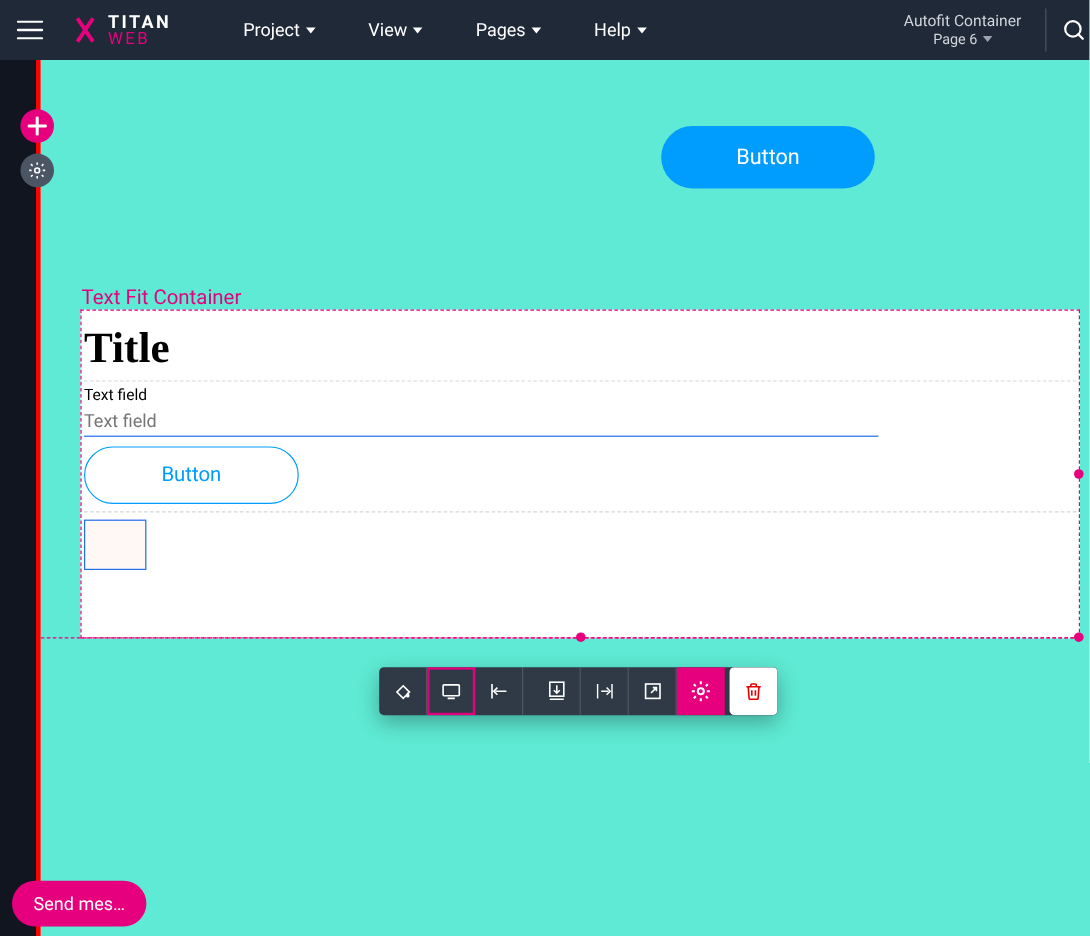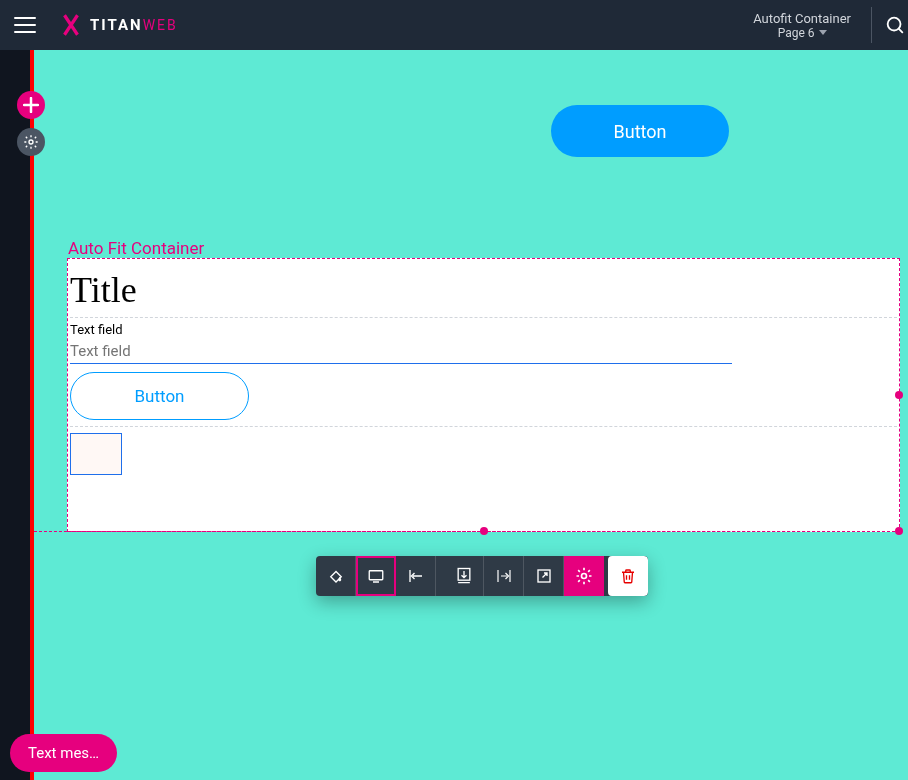--- a/index.html
+++ b/index.html
@@ -1,21 +1,21 @@
 <!DOCTYPE html>
 <html><head>
   <meta charset="utf-8">
   <style>
     *{margin:0;padding:0;box-sizing:border-box;font-family:-apple-system,BlinkMacSystemFont,"Segoe UI",Roboto,sans-serif}
     body{background:#fff;width:908px;height:780px;overflow:hidden;position:relative}
     .topbar{height:50px;background:#1f2937;display:flex;align-items:center;color:#fff;position:relative;z-index:10}
     .hamburger{width:50px;display:flex;align-items:center;justify-content:center;cursor:pointer}
     .brand{display:flex;align-items:center;gap:6px;padding:0 8px}
     .brand-logo{width:26px;height:26px}
-    .brand-txt{display:flex;flex-direction:row;line-height:1}
+    .brand-txt{display:flex;flex-direction:column;line-height:1}
     .brand-titan{font-size:15px;font-weight:700;letter-spacing:2px}
     .brand-web{font-size:14px;color:#e6007e;letter-spacing:2px}
     .menu{display:flex;gap:0;margin-left:30px}
     .menu-item{padding:0 22px;font-size:15px;display:flex;align-items:center;gap:5px;cursor:pointer;height:50px}
     .chev{display:inline-block;width:0;height:0;border-left:4px solid transparent;border-right:4px solid transparent;border-top:5px solid #fff}
     .breadcrumb{margin-left:auto;text-align:center;padding-right:10px;font-size:13px}
     .bc-top{color:#d1d5db}
     .bc-bot{font-size:12px;color:#d1d5db;display:flex;align-items:center;gap:4px;justify-content:center}
     .vdiv{width:1px;height:36px;background:#4b5563;margin:0 10px}
     .search-slot{width:26px;display:flex;align-items:center;justify-content:center;cursor:pointer}
@@ -23,21 +23,21 @@
     .red-line{position:absolute;left:30px;top:50px;bottom:0;width:4px;background:#ff0000}
     .float-btn{position:absolute;left:17px;width:28px;height:28px;border-radius:50%;display:flex;align-items:center;justify-content:center;cursor:pointer;z-index:5}
     .float-add{top:91px;background:#e6007e;color:#fff}
     .float-gear{top:128px;background:#4b5563;color:#fff}
     .canvas{position:absolute;left:34px;right:0;top:50px;bottom:0;background:#5eead4}
     .top-btn{position:absolute;top:55px;left:517px;width:178px;height:52px;background:#009dff;border-radius:26px;color:#fff;display:flex;align-items:center;justify-content:center;font-size:18px;cursor:pointer}
     .container-label{position:absolute;left:34px;top:188px;color:#e6007e;font-size:17px}
     .autofit-wrap{position:absolute;left:33px;top:208px;right:8px;height:274px;border:1px dashed #e6007e;background:#fff}
     .af-inner{padding:10px 2px 2px 2px}
     .dashed-row{border-bottom:1px dashed #d1d5db}
-    .af-title{font-size:36px;font-weight:400;font-family:Georgia,serif;padding:0 0 6px 0}
+    .af-title{font-size:36px;font-weight:700;font-family:Georgia,serif;padding:0 0 6px 0}
     .af-label{font-size:13px;padding:4px 0 2px 0}
     .af-input{width:80%;border:none;border-bottom:1px solid #1f6feb;font-size:15px;padding:3px 0;color:#9ca3af;background:transparent;outline:none}
     .af-btn{margin-top:8px;width:179px;height:48px;border:1px solid #009dff;border-radius:24px;color:#009dff;display:flex;align-items:center;justify-content:center;font-size:17px;cursor:pointer;background:#fff}
     .af-square{margin-top:6px;width:52px;height:42px;border:1px solid #1f6feb;background:#fff8f5}
     .handle-e{position:absolute;right:-4px;top:50%;width:8px;height:8px;background:#e6007e;border-radius:50%;transform:translateY(-50%)}
     .handle-s{position:absolute;left:50%;bottom:-4px;width:8px;height:8px;background:#e6007e;border-radius:50%;transform:translateX(-50%)}
     .handle-se{position:absolute;right:-4px;bottom:-4px;width:8px;height:8px;background:#e6007e;border-radius:50%}
     .ext-line{position:absolute;left:0;top:481px;right:8px;border-top:1px dashed #e6007e}
     .toolbar{position:absolute;left:282px;top:506px;display:flex;align-items:center;background:#2f3a46;border-radius:4px;box-shadow:0 6px 18px rgba(0,0,0,.3);height:40px;overflow:hidden}
     .tbtn{width:40px;height:40px;display:flex;align-items:center;justify-content:center;cursor:pointer;color:#fff;border-right:1px solid rgba(255,255,255,.15)}
@@ -60,20 +60,38 @@
   <div class="brand">
     <svg class="brand-logo" viewBox="0 0 32 32">
         <path d="M8 4l8 12-8 12" stroke="#e6007e" stroke-width="4" fill="none"></path>
         <path d="M24 4l-8 12 8 12" stroke="#e6007e" stroke-width="4" fill="none"></path>
       </svg>
     <div class="brand-txt">
       <span class="brand-titan">TITAN</span>
       <span class="brand-web">WEB</span>
     </div>
   </div>
+  <div class="menu">
+    <div class="menu-item">
+        <span>Project</span>
+        <span class="chev"></span>
+      </div>
+    <div class="menu-item">
+        <span>View</span>
+        <span class="chev"></span>
+      </div>
+    <div class="menu-item">
+        <span>Pages</span>
+        <span class="chev"></span>
+      </div>
+    <div class="menu-item">
+        <span>Help</span>
+        <span class="chev"></span>
+      </div>
+  </div>
   <div class="breadcrumb">
     <div class="bc-top">Autofit Container</div>
     <div class="bc-bot">
         <span>Page 6</span>
         <span class="chev" style="border-top-color:#9ca3af"></span>
       </div>
   </div>
   <div class="vdiv"></div>
   <div class="search-slot">
     <svg width="22" height="22" viewBox="0 0 24 24" fill="none">
@@ -95,21 +113,21 @@
       <circle cx="12" cy="12" r="3" stroke="#fff" stroke-width="2"></circle>
       <path d="M12 2v3M12 19v3M4.2 4.2l2.1 2.1M17.7 17.7l2.1 2.1M2 12h3M19 12h3M4.2 19.8l2.1-2.1M17.7 6.3l2.1-2.1" stroke="#fff" stroke-width="2"></path>
     </svg>
 </div>
 
 <div class="canvas">
   <div class="top-btn">
       <span>Button</span>
     </div>
 
-  <div class="container-label">Auto Fit Container</div>
+  <div class="container-label">Text Fit Container</div>
 
   <div class="autofit-wrap">
     <div class="af-inner">
       <div class="af-title dashed-row">Title</div>
       <div class="af-label">Text field</div>
       <input class="af-input" placeholder="Text field" style="">
       <div class="dashed-row" style="padding-bottom:6px">
         <div class="af-btn">
             <span>Button</span>
           </div>
@@ -165,13 +183,13 @@
         </svg>
     </div>
     <div class="tbtn del">
       <svg width="18" height="18" viewBox="0 0 24 24" fill="none">
           <path d="M4 7h16M9 7V5a1 1 0 011-1h4a1 1 0 011 1v2M6 7l1 13a1 1 0 001 1h8a1 1 0 001-1l1-13M10 11v6M14 11v6" stroke-width="1.8"></path>
         </svg>
     </div>
   </div>
 </div>
 
-<div class="chat-pill"><span>Text mes…</span></div>
+<div class="chat-pill"><span>Send mes…</span></div>
 
 </body></html>

